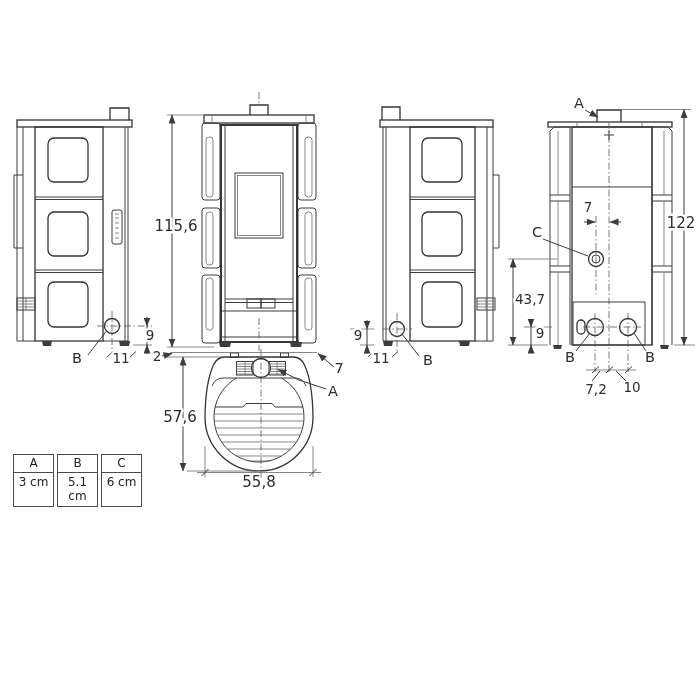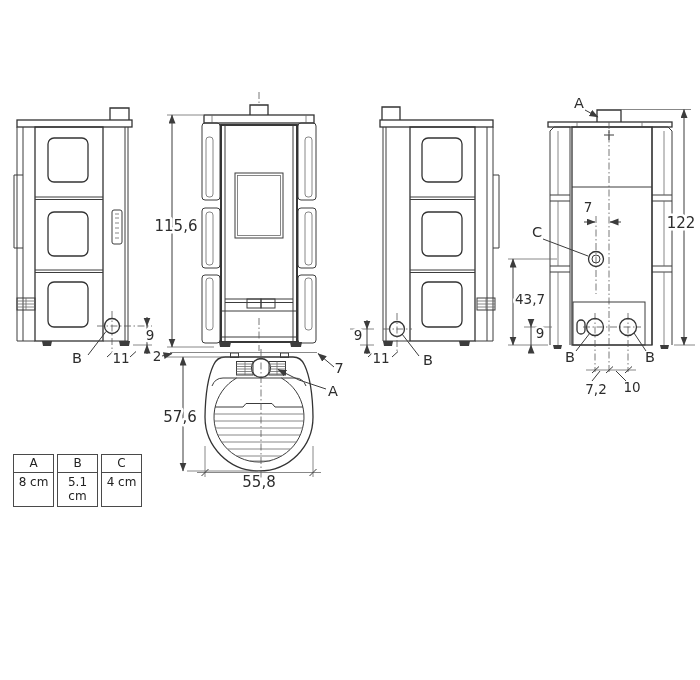--- a/index.html
+++ b/index.html
@@ -236,24 +236,24 @@
       <text class="lbl" x="339" y="373" text-anchor="middle">7</text>
       <path class="ln" d="M326,389 L299,380 L278,369.5" marker-end="url(#ar)"></path>
       <text class="lbl" x="333" y="396" text-anchor="middle">A</text>
     </g>
   </g>
 </svg>
 
   <div class="legend">
     <div class="cell">
       <div class="hd">A</div>
-      <div class="vl">8 cm</div>
+      <div class="vl">3 cm</div>
     </div>
     <div class="cell">
       <div class="hd">B</div>
       <div class="vl">5.1 cm</div>
     </div>
     <div class="cell">
       <div class="hd">C</div>
-      <div class="vl">4 cm</div>
+      <div class="vl">6 cm</div>
     </div>
   </div>
 </div>
 
 </body></html>

